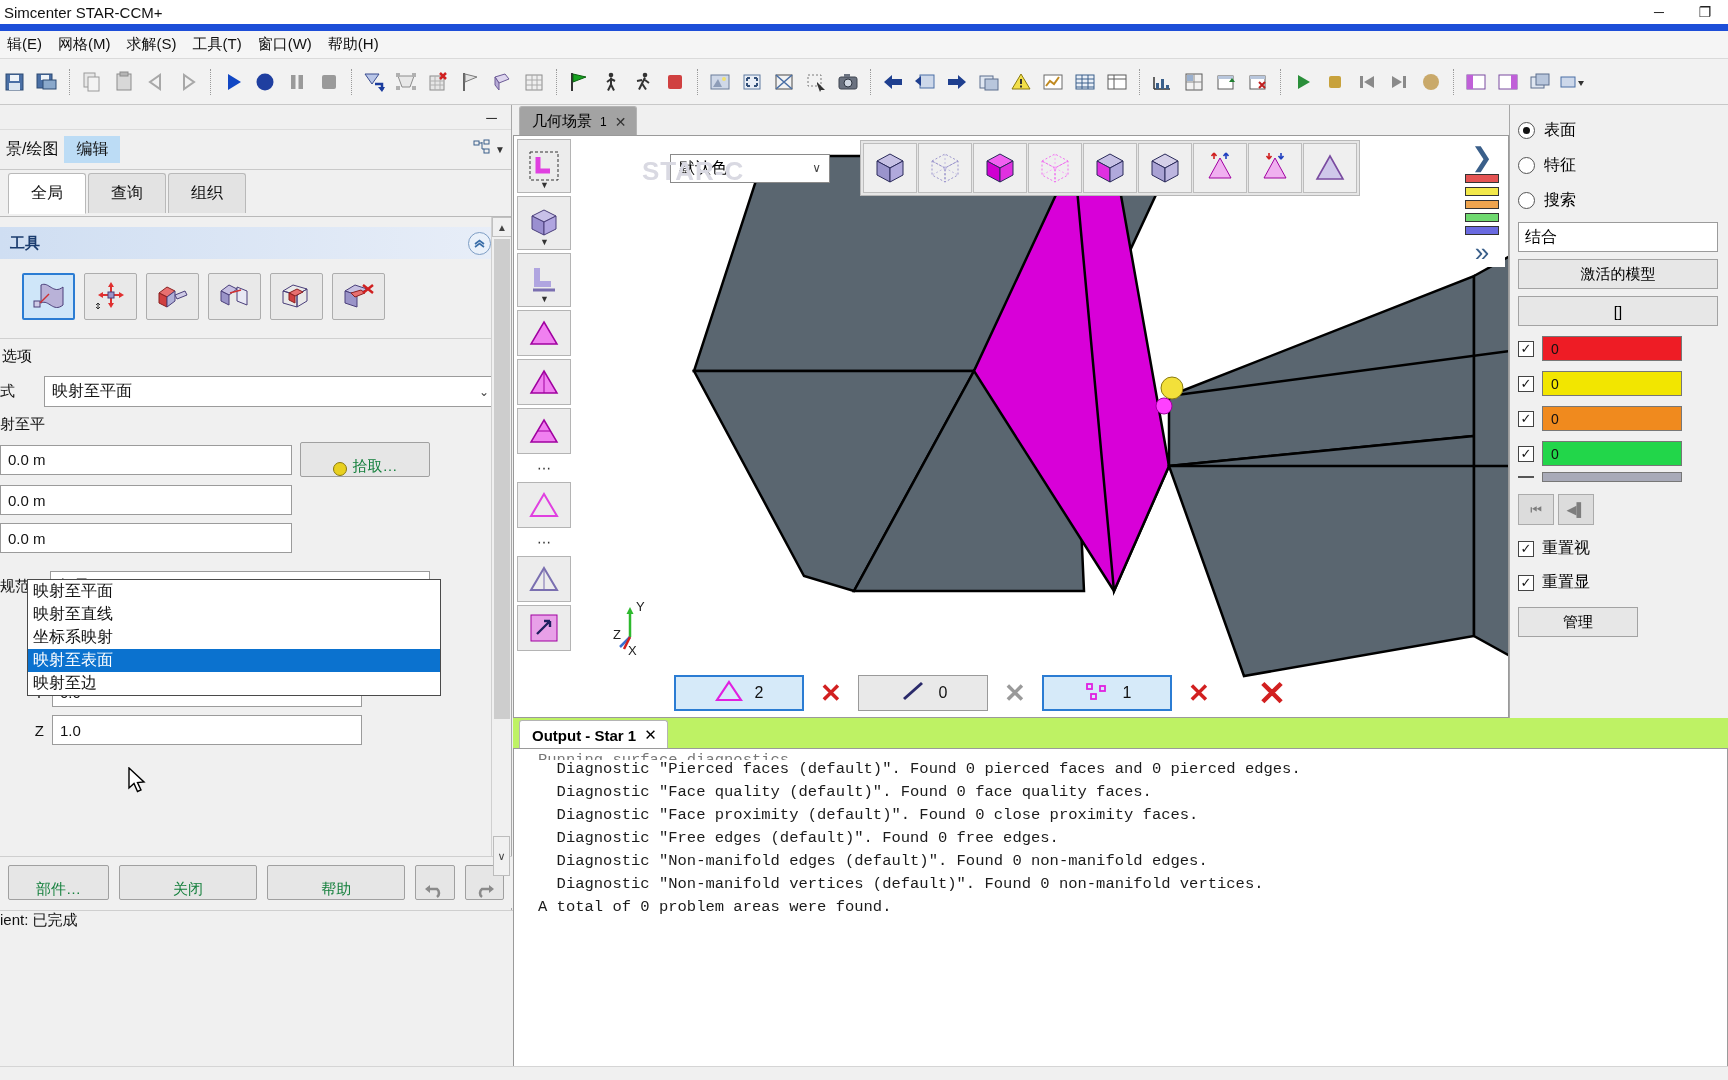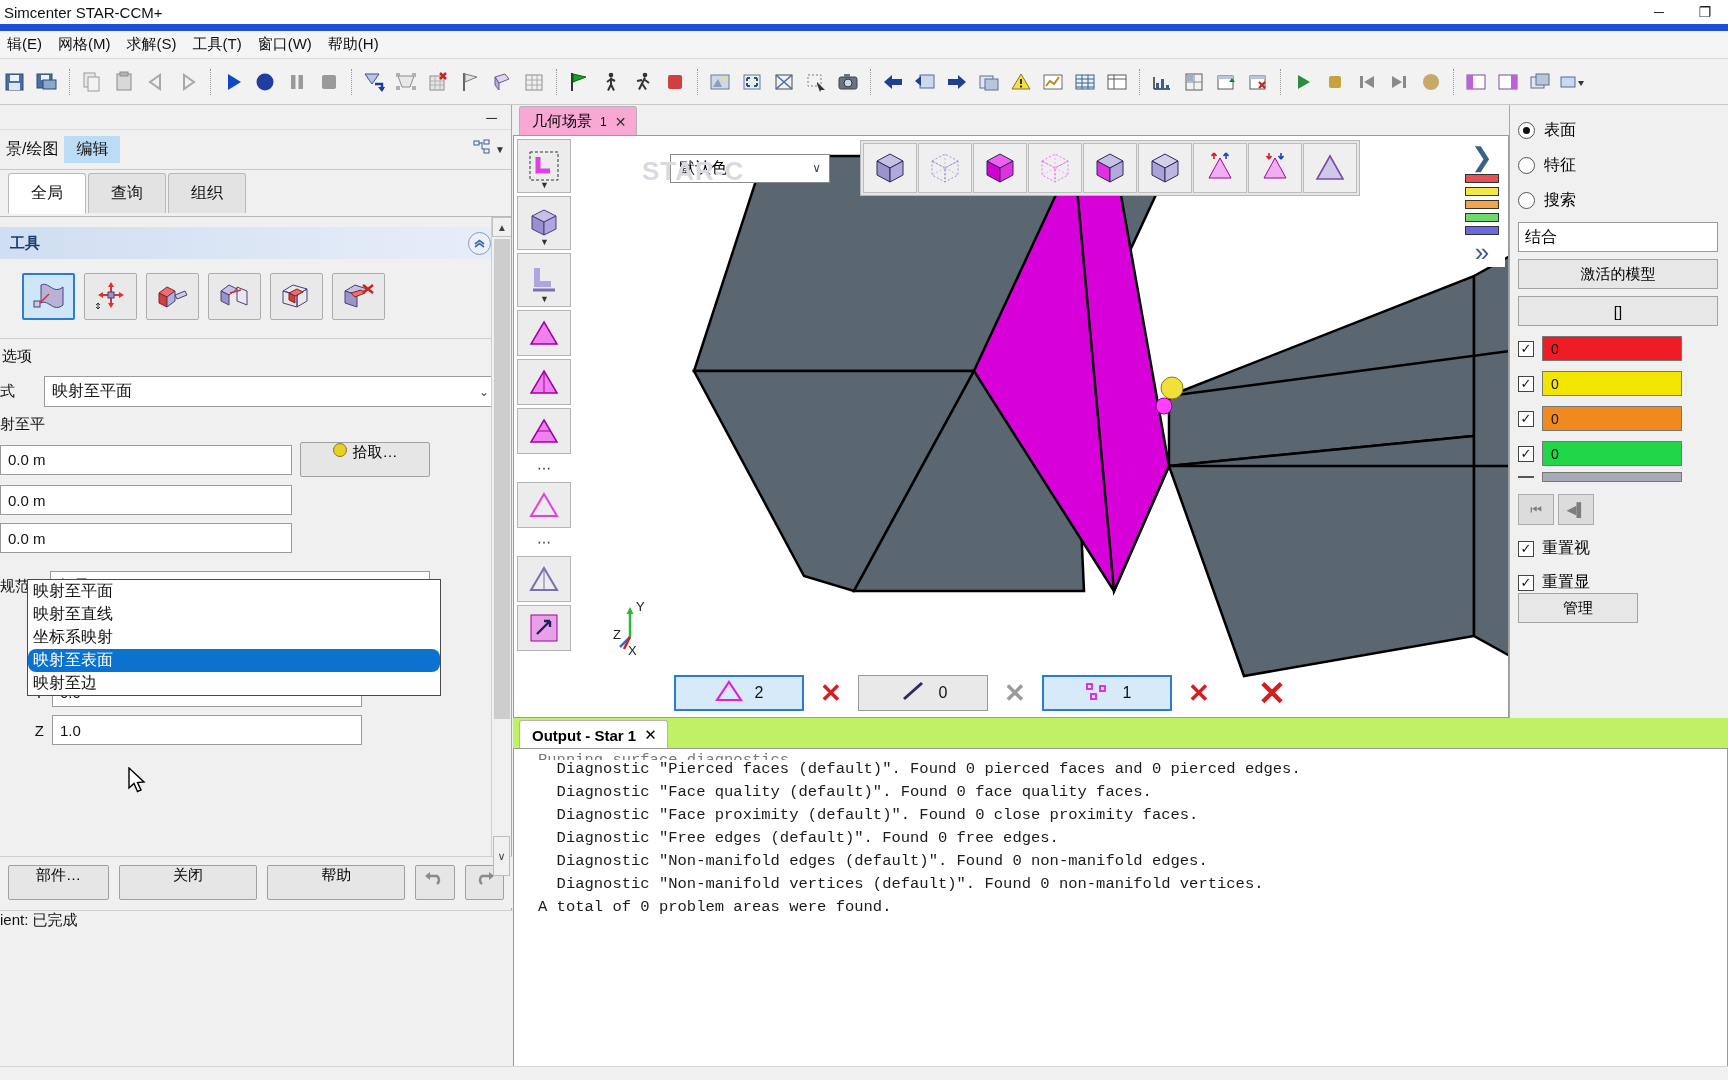--- a/index.html
+++ b/index.html
@@ -111,21 +111,21 @@
   }
   .combo .arrow { margin-left: auto; color: #444; font-size: 12px; }
 
   
   .dropdown {
     position: absolute; left: 27px; top: 362px; width: 414px;
     background: #fff; border: 1px solid #4a4a4a; z-index: 50;
   }
   .dd-item { height: 23px; font-size: 16px; color: #111; padding: 0 5px;
              display: flex; align-items: center; }
-  .dd-item.hl { background: #0b72cf; color: #fff; border-radius: 8px; }
+  .dd-item.hl { background: #0b72cf; color: #fff; }
 
   .cursor-arrow { position: absolute; left: 128px; top: 550px; z-index: 60; }
 
   .centerlbl { text-align: center; font-size: 15px; color: #111; padding: 8px 0 2px 0; }
 
   .lp-scroll {
     position: absolute; right: 0; top: 0; width: 20px; height: 690px;
     background: #f0f0f0; border-left: 1px solid #d0d0d0;
   }
   .sc-arrow { width: 20px; height: 20px; display: flex; align-items: center;
@@ -134,40 +134,40 @@
   .sc-thumb { position: absolute; top: 22px; left: 2px; width: 16px; height: 480px;
               background: #cdcdcd; }
 
   .lp-buttons {
     position: absolute; left: 0; bottom: 58px; width: 512px; height: 52px;
     background: #f0f0f0; border-top: 1px solid #cfcfcf;
     display: flex; align-items: center; gap: 10px; padding: 0 8px;
   }
   .pbtn {
     height: 35px; background: #e6e6e6; border: 1px solid #a0a0a0;
-    display: flex; align-items: flex-start; justify-content: center;
-    font-size: 15px; color: #000000; padding: 0 14px; border-radius: 2px;
+    display: flex; align-items: flex-end; justify-content: center;
+    font-size: 15px; color: #15803d; padding: 0 14px; border-radius: 2px;
   }
   .pbtn.wide { width: 152px; }
   .pbtn.narrow { width: 44px; padding: 0; }
   .statusbar-lp {
     position: absolute; left: 0; bottom: 0; width: 600px; height: 56px;
     background: #f0f0f0; border-top: 1px solid #cfcfcf;
     display: flex; padding-left: 0; font-size: 15px; color: #111;
   }
 
   
   .center {
     position: absolute; left: 513px; top: 105px; width: 996px; height: 613px;
     background: #f0f0f0;
   }
   .scene-tabbar { height: 30px; display: flex; align-items: flex-end; padding-left: 6px;
                   background: #f0f0f0; }
   .scene-tab {
-    background: #f9a8d4; border: 1px solid #b4b4b4; border-bottom: none;
+    background: #a3a3a3; border: 1px solid #b4b4b4; border-bottom: none;
     padding: 5px 10px 4px 12px; font-size: 15px; display: flex; align-items: center; gap: 8px;
     border-radius: 3px 3px 0 0;
   }
   .scene-tab .num { font-size: 12px; }
   .scene-tab .x { color: #333; font-size: 14px; }
 
   .viewport {
     position: absolute; left: 0; top: 30px; width: 996px; height: 583px;
     background: #ffffff; border: 1px solid #9a9a9a; overflow: hidden;
   }
@@ -244,21 +244,21 @@
          display: flex; align-items: center; justify-content: center;
          font-size: 13px; color: #111; flex: none; }
   .swatch { width: 140px; height: 25px; border: 1px solid #777;
             display: flex; align-items: center; padding-left: 8px;
             font-size: 14px; color: #111; }
   .navrow { display: flex; gap: 4px; margin-top: 12px; }
   .navbtn { width: 36px; height: 31px; background: #dcdcdc; border: 1px solid #ababab;
             display: flex; align-items: center; justify-content: center;
             font-size: 13px; color: #7d7d7d; }
   .chkrow { display: flex; align-items: center; gap: 8px; margin-top: 13px; font-size: 16px; }
-  .mbtn { width: 120px; height: 30px; background: #e7e7e7;
+  .mbtn { margin-top: 14px; width: 120px; height: 30px; background: #e7e7e7;
           border: 1px solid #a3a3a3; display: flex; align-items: center;
           justify-content: center; font-size: 15px; }
 
   
   .outpanel {
     position: absolute; left: 513px; top: 718px; width: 1215px; height: 400px;
     background: #bef264;
   }
   .out-tabbar { height: 30px; display: flex; align-items: flex-end; padding-left: 6px; }
   .out-tab {

